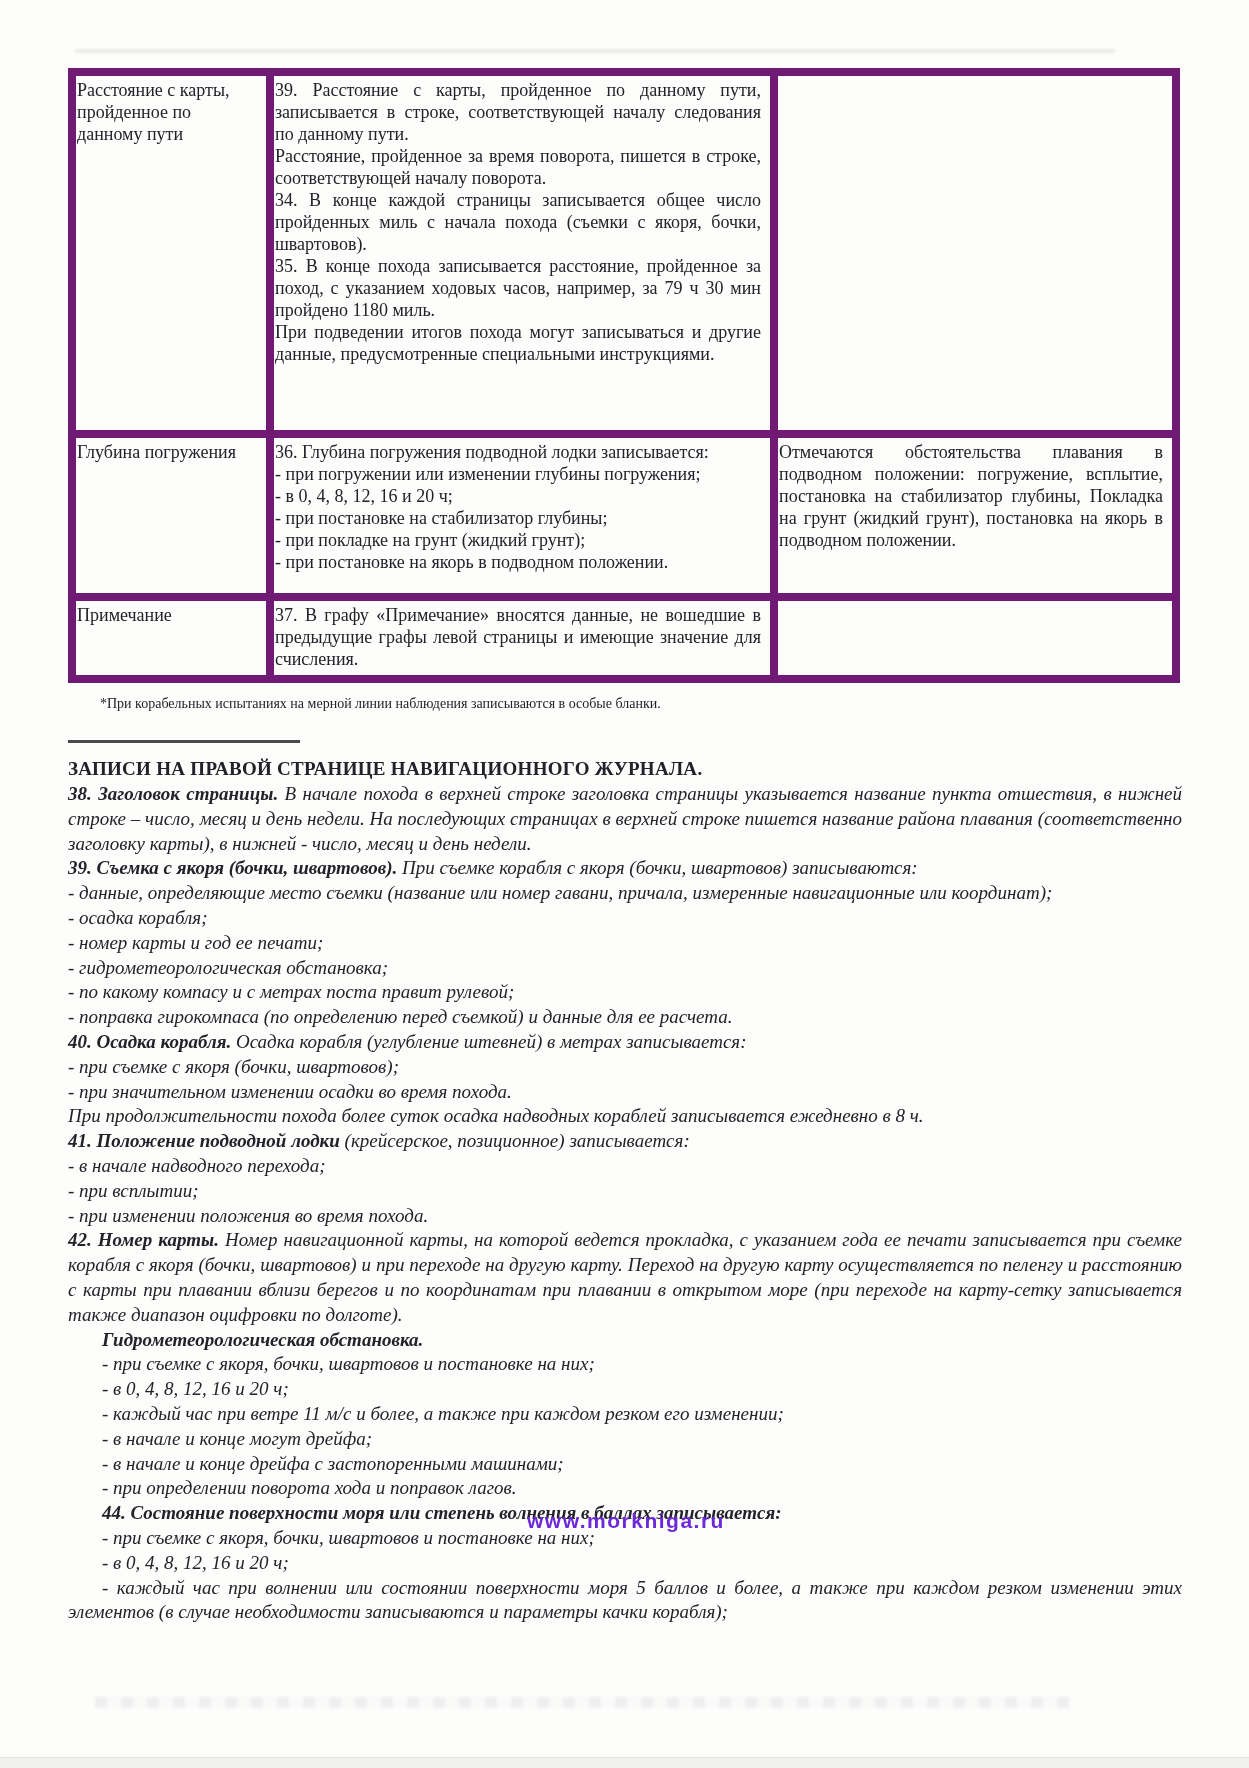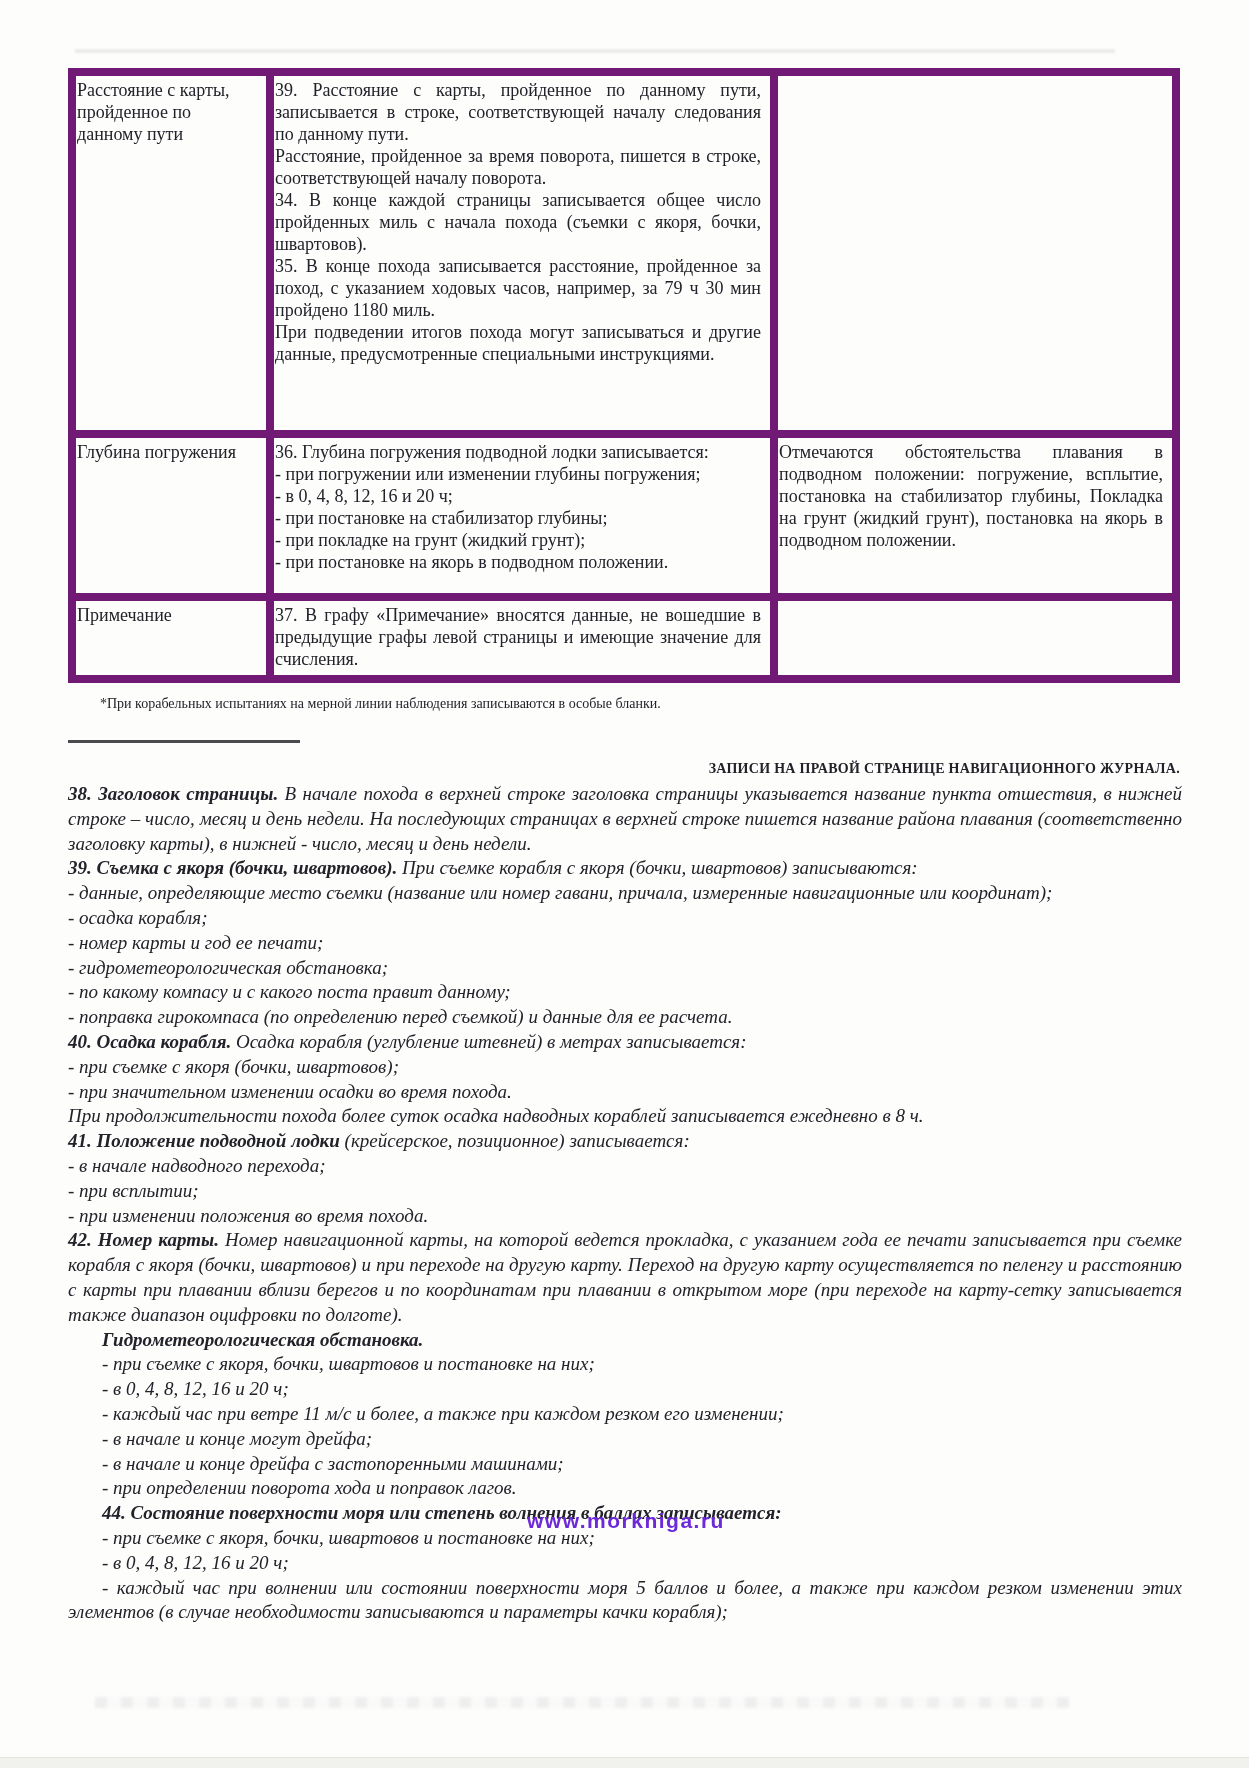--- a/index.html
+++ b/index.html
@@ -49,21 +49,21 @@
     font-size:14px;line-height:24px;text-indent:32px;
   }
   .footnote-rule{
     position:absolute;left:68px;top:740px;width:232px;height:0;
     border:none;border-top:3px solid #4a4a4f;margin:0;
   }
 
   
   .section-heading{
     position:absolute;left:68px;top:757px;width:1112px;
-    text-align:right;font-weight:bold;font-size:14px;line-height:24px;
+    text-align:left;font-weight:bold;font-size:19px;line-height:24px;
     letter-spacing:.3px;
   }
 
   
   .body-text{
     position:absolute;left:68px;top:782px;width:1114px;
     font-size:19px;line-height:24.8px;font-style:italic;
   }
   .para{margin:0;text-align:justify;}
   .para.indent{text-indent:34px;}
@@ -131,21 +131,21 @@
 
   <div class="section-heading">ЗАПИСИ НА ПРАВОЙ СТРАНИЦЕ НАВИГАЦИОННОГО ЖУРНАЛА.</div>
 
   <div class="body-text">
       <div class="para flush"><b>38. Заголовок страницы.</b> В начале похода в верхней строке заголовка страницы указывается название пункта отшествия, в нижней строке – число, месяц и день недели. На последующих страницах в верхней строке пишется название района плавания (соответственно заголовку карты), в нижней - число, месяц и день недели.</div>
       <div class="para flush"><b>39. Съемка с якоря (бочки, швартовов).</b> При съемке корабля с якоря (бочки, швартовов) записываются:</div>
       <div class="para flush">- данные, определяющие место съемки (название или номер гавани, причала, измеренные навигационные или координат);</div>
       <div class="para flush">- осадка корабля;</div>
       <div class="para flush">- номер карты и год ее печати;</div>
       <div class="para flush">- гидрометеорологическая обстановка;</div>
-      <div class="para flush">- по какому компасу и с какого поста правит данному;</div>
+      <div class="para flush">- по какому компасу и с метрах поста правит рулевой;</div>
       <div class="para flush">- поправка гирокомпаса (по определению перед съемкой) и данные для ее расчета.</div>
       <div class="para flush"><b>40. Осадка корабля.</b> Осадка корабля (углубление штевней) в метрах записывается:</div>
       <div class="para flush">- при съемке с якоря (бочки, швартовов);</div>
       <div class="para flush">- при значительном изменении осадки во время похода.</div>
       <div class="para flush">При продолжительности похода более суток осадка надводных кораблей записывается ежедневно в 8 ч.</div>
       <div class="para flush"><b>41. Положение подводной лодки</b> (крейсерское, позиционное) записывается:</div>
       <div class="para flush">- в начале надводного перехода;</div>
       <div class="para flush">- при всплытии;</div>
       <div class="para flush">- при изменении положения во время похода.</div>
       <div class="para flush"><b>42. Номер карты.</b> Номер навигационной карты, на которой ведется прокладка, с указанием года ее печати записывается при съемке корабля с якоря (бочки, швартовов) и при переходе на другую карту. Переход на другую карту осуществляется по пеленгу и расстоянию с карты при плавании вблизи берегов и по координатам при плавании в открытом море (при переходе на карту-сетку записывается также диапазон оцифровки по долготе).</div>

